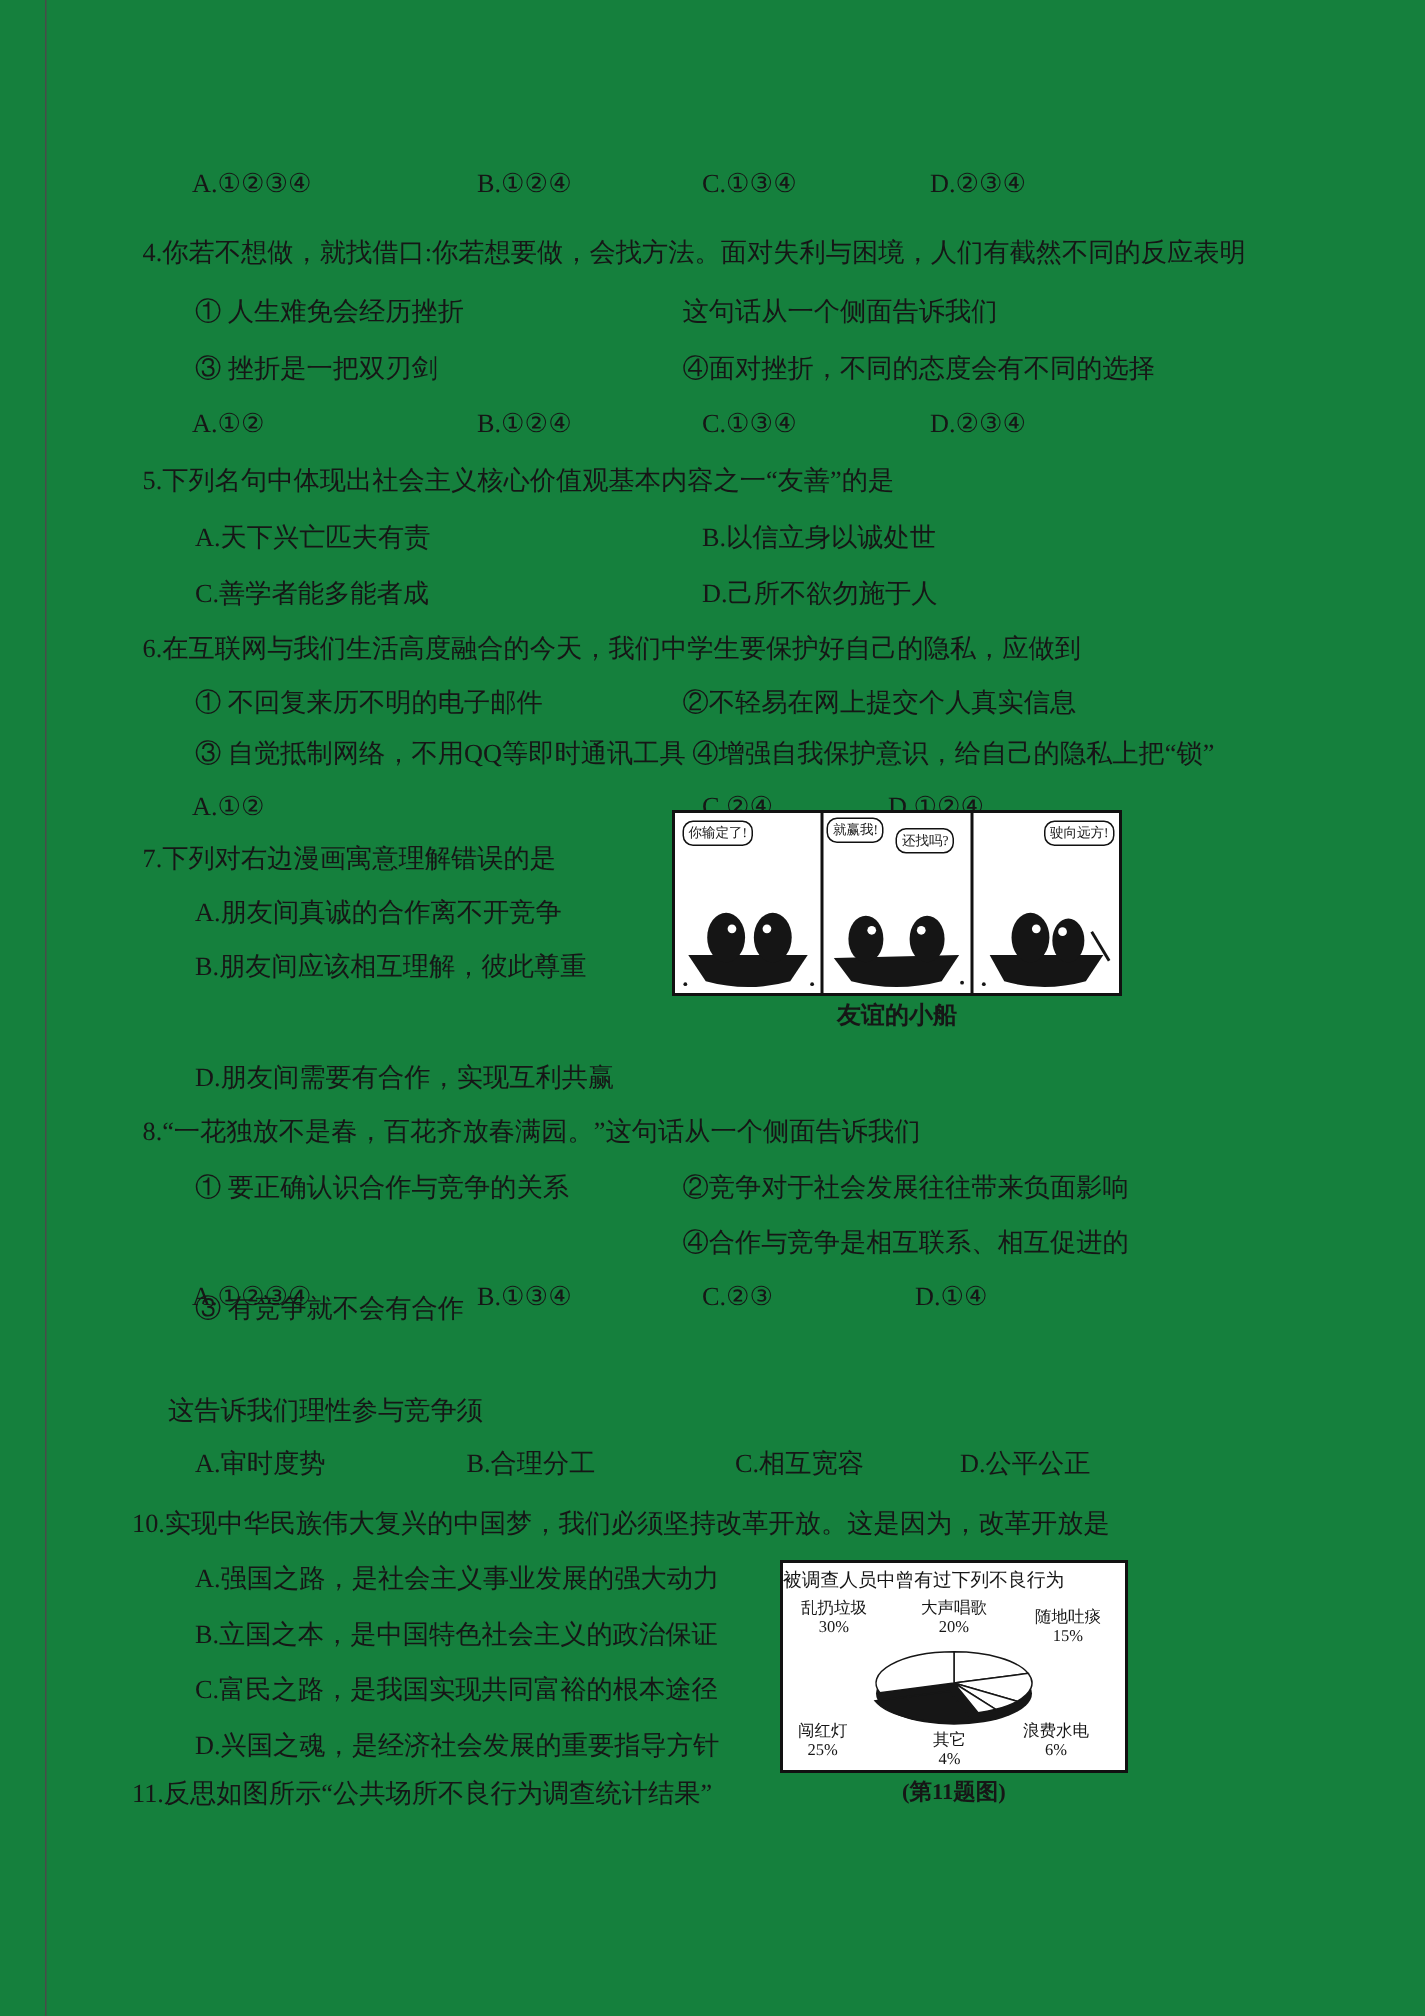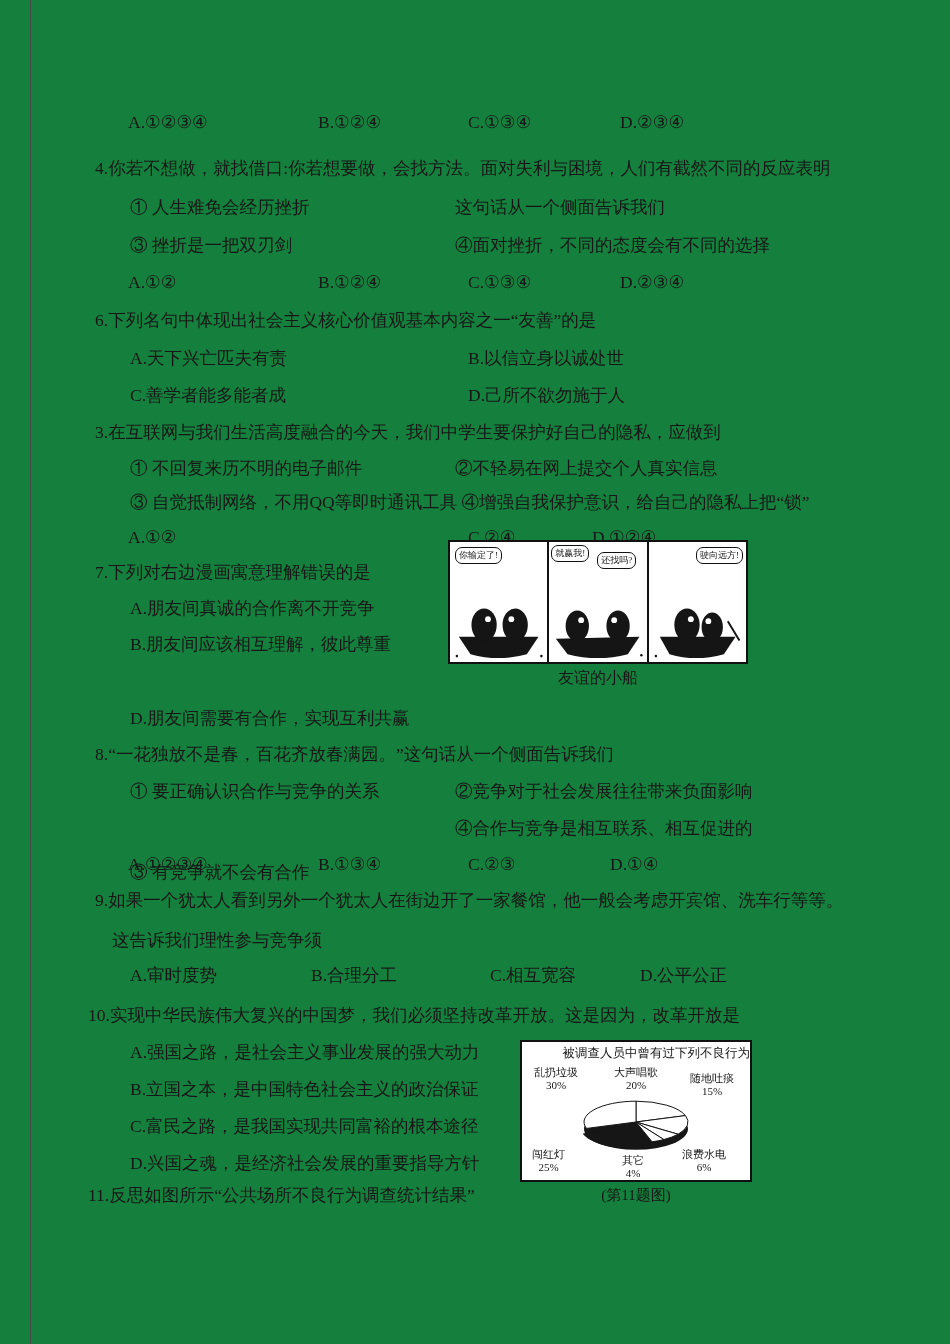--- a/index.html
+++ b/index.html
@@ -1,34 +1,34 @@
 <!DOCTYPE html>
 <html><head>
 <meta charset="utf-8">
 <style>
   *{margin:0;padding:0;box-sizing:border-box}
   html,body{background:#ffffff}
   body{width:950px;height:1344px;font-family:"Liberation Serif","DejaVu Serif",serif;color:#161616}
   .page{position:relative;width:950px;height:1344px;background:#15803d;overflow:hidden}
   .t{position:absolute;font-size:17.5px;line-height:1.2;white-space:nowrap}
-  .bold{font-weight:normal}
+  .bold{font-weight:bold}
   .center-x{transform:translateX(-50%)}
   .page-border{position:absolute;left:30px;top:0;width:1px;height:1344px;background:#4a4a4a}
 
   
   .comic{position:absolute;left:448px;top:540px;width:300px;height:124px;border:2px solid #111;background:#fff;display:flex}
   .panel{position:relative;flex:1;border-right:2px solid #111;overflow:hidden}
   .panel:last-child{border-right:none}
   .panel-art{position:absolute;left:0;bottom:2px;width:100%;height:68px}
   .bubble{position:absolute;border:1px solid #111;border-radius:7px;background:#fff;padding:1px 3px;font-size:9px;white-space:nowrap;z-index:2;font-family:Liberation Serif, serif}
 
   
   .figure11{position:absolute;left:520px;top:1040px;width:232px;height:142px;border:2px solid #111;background:#fff}
   #pie-svg{position:absolute;left:0;top:0;width:232px;height:142px}
-  .fig-title{position:absolute;top:3px;left:0;width:100%;text-align:right;font-size:12.5px;white-space:nowrap;z-index:2}
+  .fig-title{position:absolute;top:3px;left:0;width:100%;text-align:left;font-size:12.5px;white-space:nowrap;z-index:2}
   .pielabel{position:absolute;font-size:11px;text-align:center;line-height:1.2;z-index:3}
   .pielabel span{display:block}
 </style>
 </head>
 <body>
 
 <div class="page">
   <div class="page-border"></div>
 
   <div class="t" style="left:128px;top:112px">A.①②③④</div>
@@ -39,27 +39,27 @@
   <div class="t" style="left:95px;top:158px">4.你若不想做，就找借口:你若想要做，会找方法。面对失利与困境，人们有截然不同的反应表明</div>
   <div class="t" style="left:130px;top:197px">① 人生难免会经历挫折</div>
   <div class="t" style="left:455px;top:197px">这句话从一个侧面告诉我们</div>
   <div class="t" style="left:130px;top:235px">③ 挫折是一把双刃剑</div>
   <div class="t" style="left:455px;top:235px">④面对挫折，不同的态度会有不同的选择</div>
   <div class="t" style="left:128px;top:272px">A.①②</div>
   <div class="t" style="left:318px;top:272px">B.①②④</div>
   <div class="t" style="left:468px;top:272px">C.①③④</div>
   <div class="t" style="left:620px;top:272px">D.②③④</div>
 
-  <div class="t" style="left:95px;top:310px">6.下列名句中体现出社会主义核心价值观基本内容之一“友善”的是</div>
+  <div class="t" style="left:95px;top:310px">5.下列名句中体现出社会主义核心价值观基本内容之一“友善”的是</div>
   <div class="t" style="left:130px;top:348px">A.天下兴亡匹夫有责</div>
   <div class="t" style="left:468px;top:348px">B.以信立身以诚处世</div>
   <div class="t" style="left:130px;top:385px">C.善学者能多能者成</div>
   <div class="t" style="left:468px;top:385px">D.己所不欲勿施于人</div>
 
-  <div class="t" style="left:95px;top:422px">3.在互联网与我们生活高度融合的今天，我们中学生要保护好自己的隐私，应做到</div>
+  <div class="t" style="left:95px;top:422px">6.在互联网与我们生活高度融合的今天，我们中学生要保护好自己的隐私，应做到</div>
   <div class="t" style="left:130px;top:458px">① 不回复来历不明的电子邮件</div>
   <div class="t" style="left:455px;top:458px">②不轻易在网上提交个人真实信息</div>
   <div class="t" style="left:130px;top:492px">③ 自觉抵制网络，不用QQ等即时通讯工具 ④增强自我保护意识，给自己的隐私上把“锁”</div>
   <div class="t" style="left:128px;top:527px">A.①②</div>
   <div class="t" style="left:468px;top:527px">C.②④</div>
   <div class="t" style="left:592px;top:527px">D.①②④</div>
 
   <div class="t" style="left:95px;top:562px">7.下列对右边漫画寓意理解错误的是</div>
   <div class="t" style="left:130px;top:598px">A.朋友间真诚的合作离不开竞争</div>
   <div class="t" style="left:130px;top:634px">B.朋友间应该相互理解，彼此尊重</div>
@@ -108,21 +108,20 @@
   <div class="t" style="left:95px;top:744px">8.“一花独放不是春，百花齐放春满园。”这句话从一个侧面告诉我们</div>
   <div class="t" style="left:130px;top:781px">① 要正确认识合作与竞争的关系</div>
   <div class="t" style="left:455px;top:781px">②竞争对于社会发展往往带来负面影响</div>
   <div class="t" style="left:130px;top:862px">③ 有竞争就不会有合作</div>
   <div class="t" style="left:455px;top:818px">④合作与竞争是相互联系、相互促进的</div>
   <div class="t" style="left:128px;top:854px">A.①②③④</div>
   <div class="t" style="left:318px;top:854px">B.①③④</div>
   <div class="t" style="left:468px;top:854px">C.②③</div>
   <div class="t" style="left:610px;top:854px">D.①④</div>
 
-  <div class="t" style="left:95px;top:890px">9.如果一个犹太人看到另外一个犹太人在街边开了一家餐馆，他一般会考虑开宾馆、洗车行等等。</div>
   <div class="t" style="left:112px;top:930px">这告诉我们理性参与竞争须</div>
   <div class="t" style="left:130px;top:965px">A.审时度势</div>
   <div class="t" style="left:311px;top:965px">B.合理分工</div>
   <div class="t" style="left:490px;top:965px">C.相互宽容</div>
   <div class="t" style="left:640px;top:965px">D.公平公正</div>
 
   <div class="t" style="left:88px;top:1005px">10.实现中华民族伟大复兴的中国梦，我们必须坚持改革开放。这是因为，改革开放是</div>
   <div class="t" style="left:130px;top:1042px">A.强国之路，是社会主义事业发展的强大动力</div>
   <div class="t" style="left:130px;top:1079px">B.立国之本，是中国特色社会主义的政治保证</div>
   <div class="t" style="left:130px;top:1116px">C.富民之路，是我国实现共同富裕的根本途径</div>

